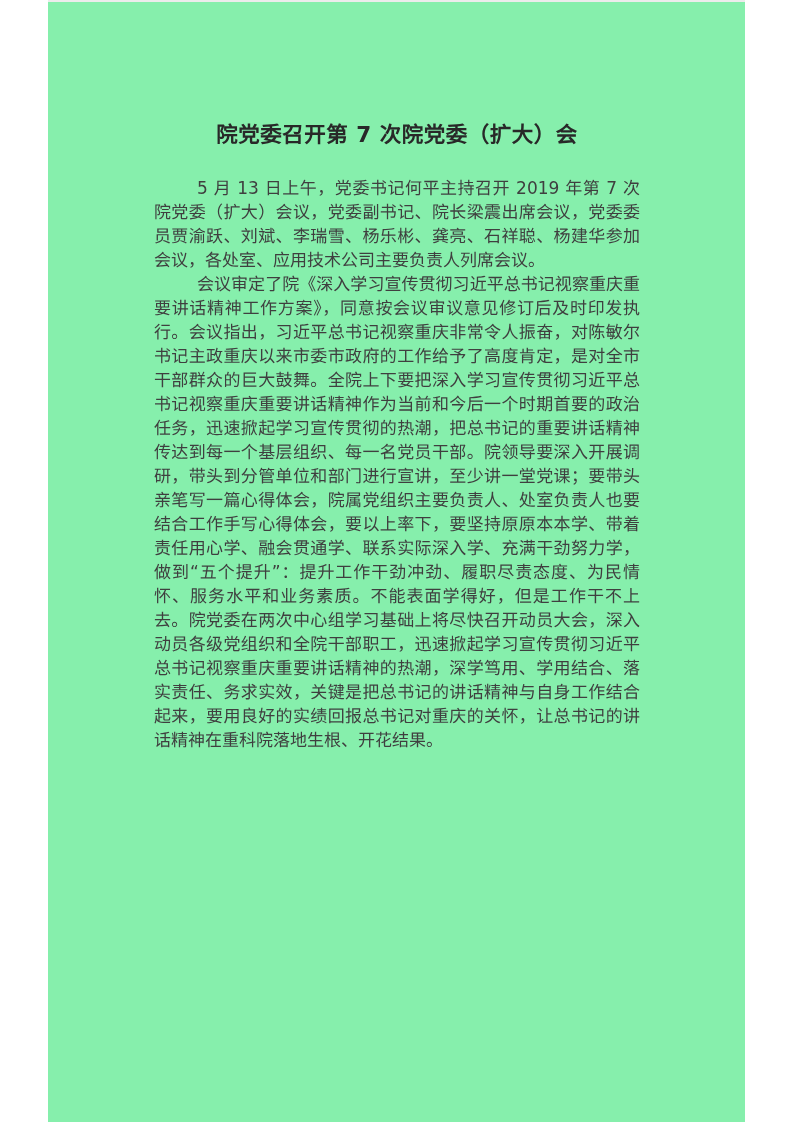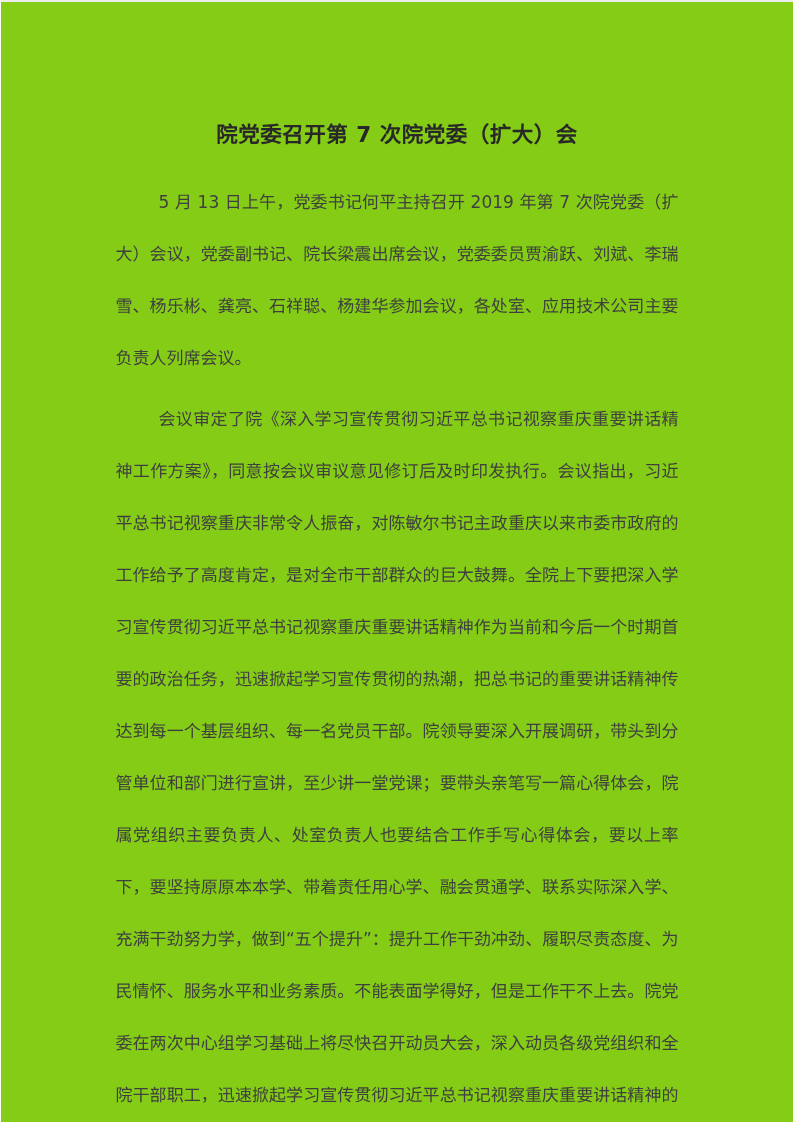--- a/index.html
+++ b/index.html
@@ -2,24 +2,24 @@
 <html lang="zh-CN"><head>
 <meta charset="utf-8">
 <style>
   html, body {
     margin: 0;
     padding: 0;
     background: #ffffff;
   }
   .page {
     position: relative;
-    width: 792px;
+    width: 697px;
     height: 1122px;
     margin: 0 auto;
-    background: #84cc16;
+    background: #86efac;
     box-sizing: border-box;
     padding: 120px 105px 0 106px;
     font-family: "DejaVu Sans", "Liberation Sans", sans-serif;
     overflow: hidden;
   }
   .page-top-edge {
     position: absolute;
     top: 0;
     left: 0;
     right: 0;
@@ -32,23 +32,23 @@
     line-height: 30px;
     font-weight: bold;
     text-align: center;
     color: #282828;
     letter-spacing: 0.5px;
   }
   .doc-body {
     color: #3f3f3f;
   }
   .doc-body p {
-    margin: 9px;
+    margin: 0;
     font-size: 17px;
-    line-height: 52px;
+    line-height: 24px;
     text-align: justify;
     text-justify: inter-ideograph;
     text-indent: 43px;
     word-break: break-all;
   }
 </style>
 </head>
 <body>
 
 <div class="page">

